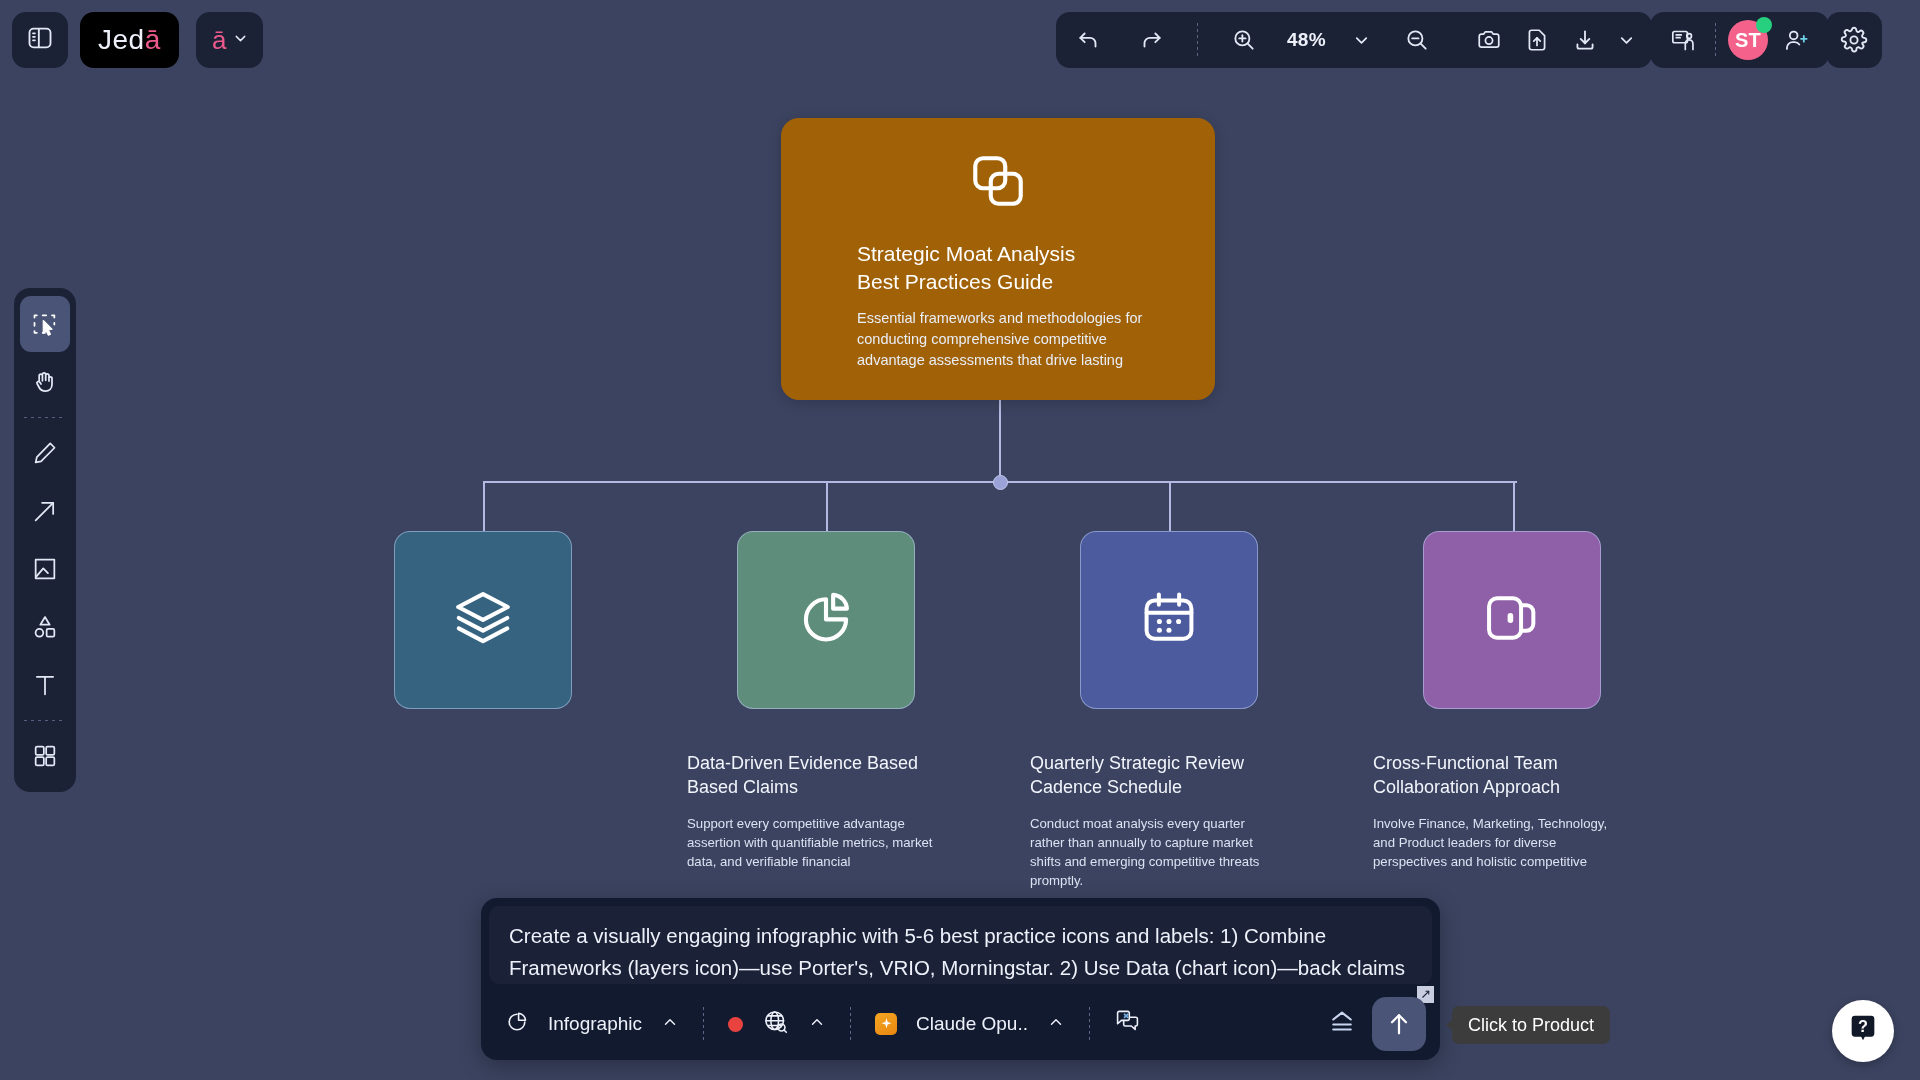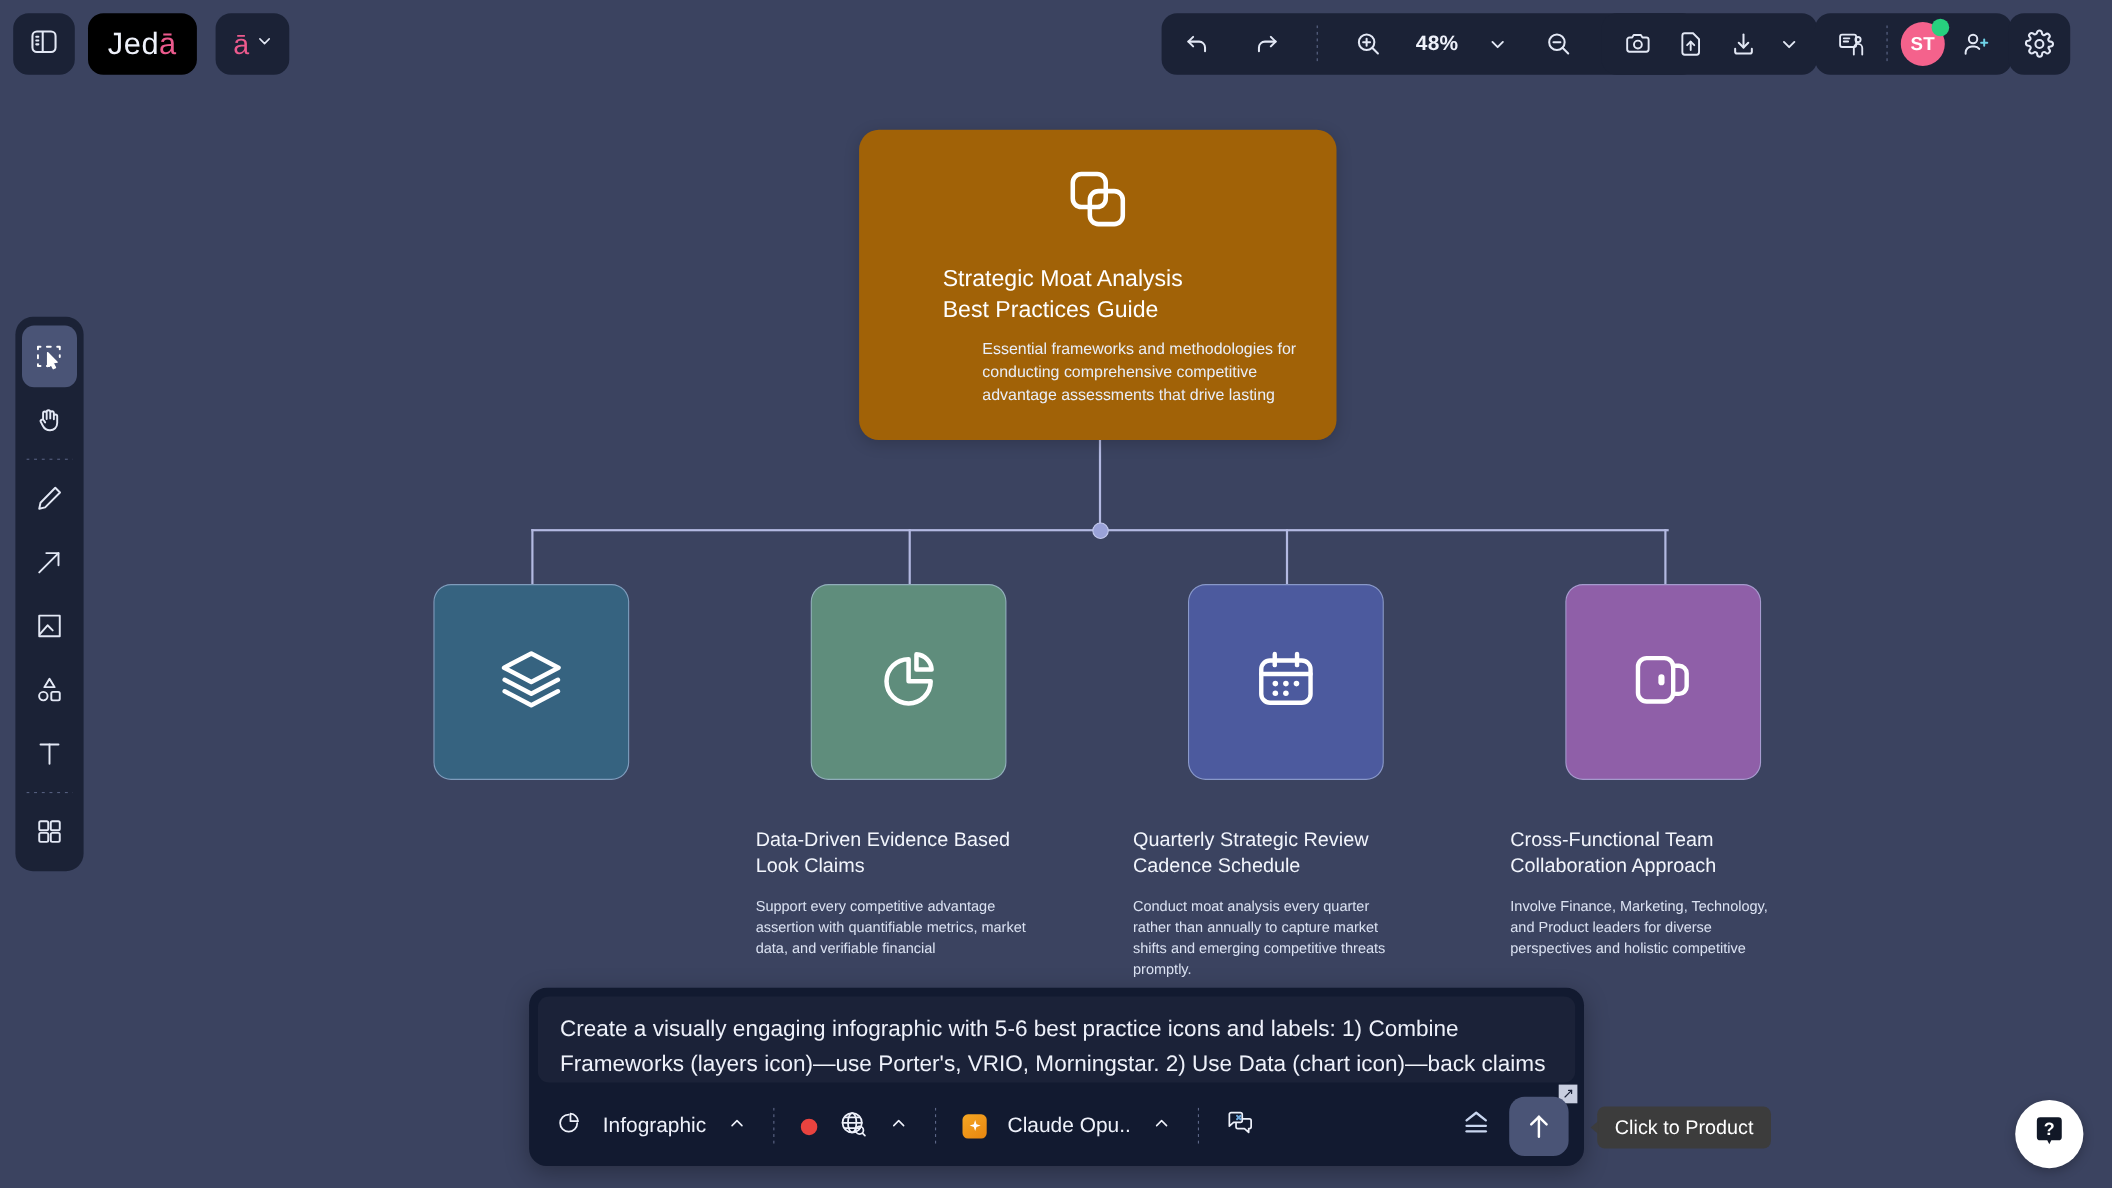--- a/index.html
+++ b/index.html
@@ -49,21 +49,21 @@
     background: #1b2236; border-radius: 14px;
     display: flex; align-items: center; gap: 6px; padding: 0 14px 0 16px; cursor: pointer;
   }
   .ai-text { font-size: 26px; color: #ec5a8d; }
   .zoom-label {
     font-size: 19px; font-weight: bold; color: #eef1fa; padding: 0 4px; cursor: pointer;
     letter-spacing: .3px;
   }
   .avatar {
     width: 40px; height: 40px; border-radius: 50%;
-    background: #f4628c; color: #fff; font-size: 17px; font-weight: bold;
+    background: #f4628c; color: #fff; font-size: 20px; font-weight: bold;
     display: flex; align-items: center; justify-content: center;
     position: relative; cursor: pointer; letter-spacing: .3px;
   }
   .avatar .dot {
     position: absolute; top: -3px; right: -4px; width: 16px; height: 16px;
     border-radius: 50%; background: #27d07e;
   }
 
   
   .left-tools {
@@ -91,21 +91,21 @@
     background: #a16207; border-radius: 18px;
     box-shadow: 0 3px 14px rgba(0,0,0,.18);
     display: flex; flex-direction: column; align-items: flex-start;
     cursor: pointer;
   }
   .hero-icon { width: 100%; display: flex; justify-content: center; margin-top: 32px; }
   .hero-title {
     margin: 28px 0 0 76px; font-size: 21px; line-height: 1.32; color: #ffffff; font-weight: normal;
   }
   .hero-sub {
-    margin: 13px 0 0 112px; font-size: 14.5px; line-height: 1.45; color: #e9eef8; max-width: 290px;
+    margin: 13px 0 0 76px; font-size: 14.5px; line-height: 1.45; color: #e9eef8; max-width: 290px;
   }
 
   .child-card {
     position: absolute; width: 178px; height: 178px; border-radius: 16px;
     border: 1.5px solid rgba(190,205,240,.55);
     display: flex; align-items: center; justify-content: center;
     cursor: pointer;
   }
   .child-label {
     position: absolute; width: 248px;
@@ -417,21 +417,21 @@
       <span>
         <svg width="66" height="66" viewBox="0 0 24 24" fill="none" stroke="#ffffff" stroke-width="1.5" stroke-linecap="round" stroke-linejoin="round">
           <path d="M12 5.2a7.3 7.3 0 1 0 7.3 7.3H12z"></path>
           <path d="M14.6 3.6a5.3 5.3 0 0 1 5 5h-5z"></path>
         </svg>
       </span>
     </div>
     <div class="child-label" style="left:687px; top:752px;">
       <div class="child-title">
         <div>Data-Driven Evidence Based</div>
-        <div>Look Claims</div>
+        <div>Based Claims</div>
       </div>
       <div class="child-desc">Support every competitive advantage assertion with quantifiable metrics, market data, and verifiable financial</div>
     </div>
 
     <div class="child-card" style="left:1080px; top:531px; background:#4c5a9e;">
       <span>
         <svg width="64" height="64" viewBox="0 0 24 24" fill="none" stroke="#ffffff" stroke-width="1.5" stroke-linecap="round" stroke-linejoin="round">
           <rect x="3.6" y="5.4" width="16.8" height="14.4" rx="3"></rect>
           <line x1="3.6" y1="10" x2="20.4" y2="10"></line>
           <line x1="8.2" y1="3.2" x2="8.2" y2="7"></line>

